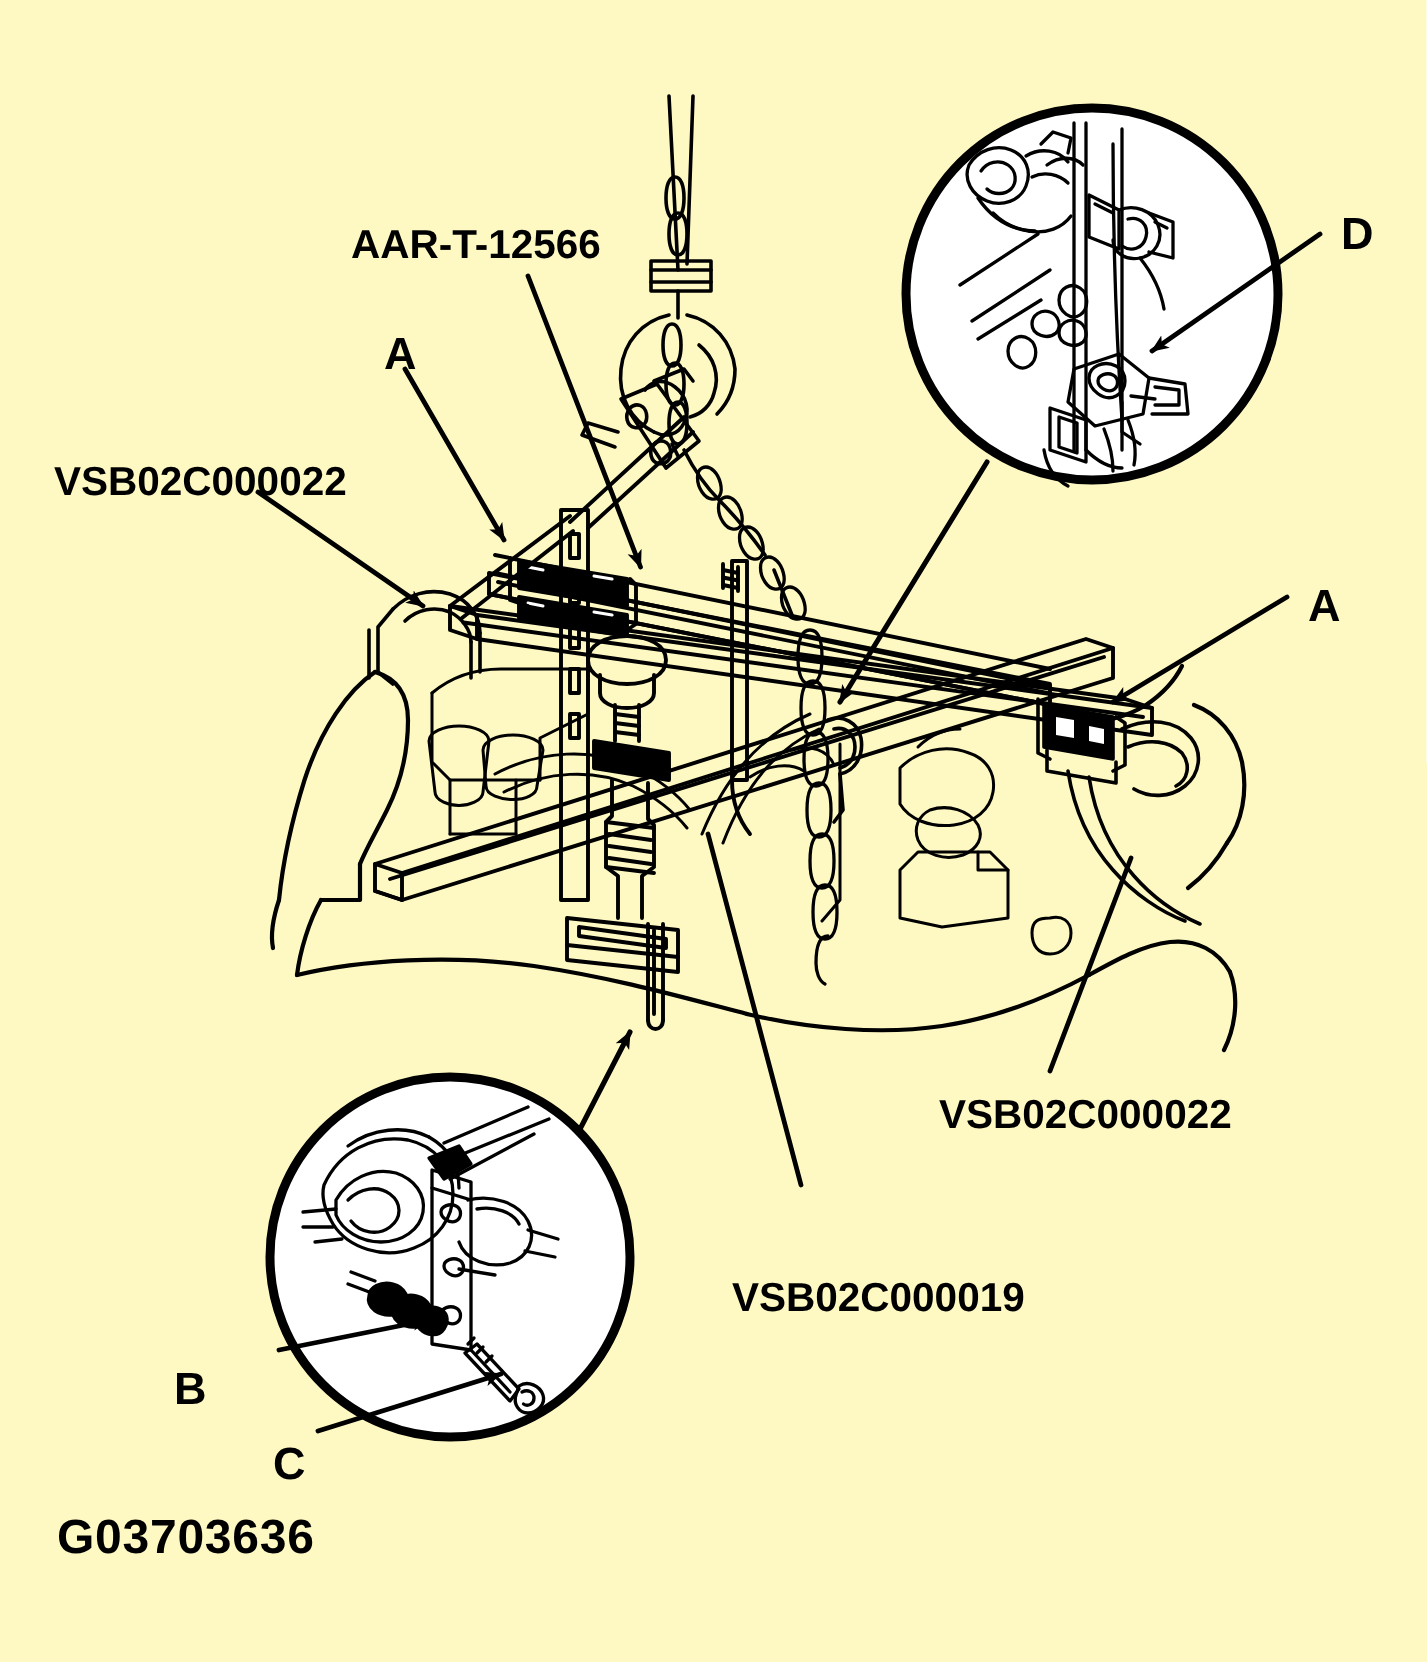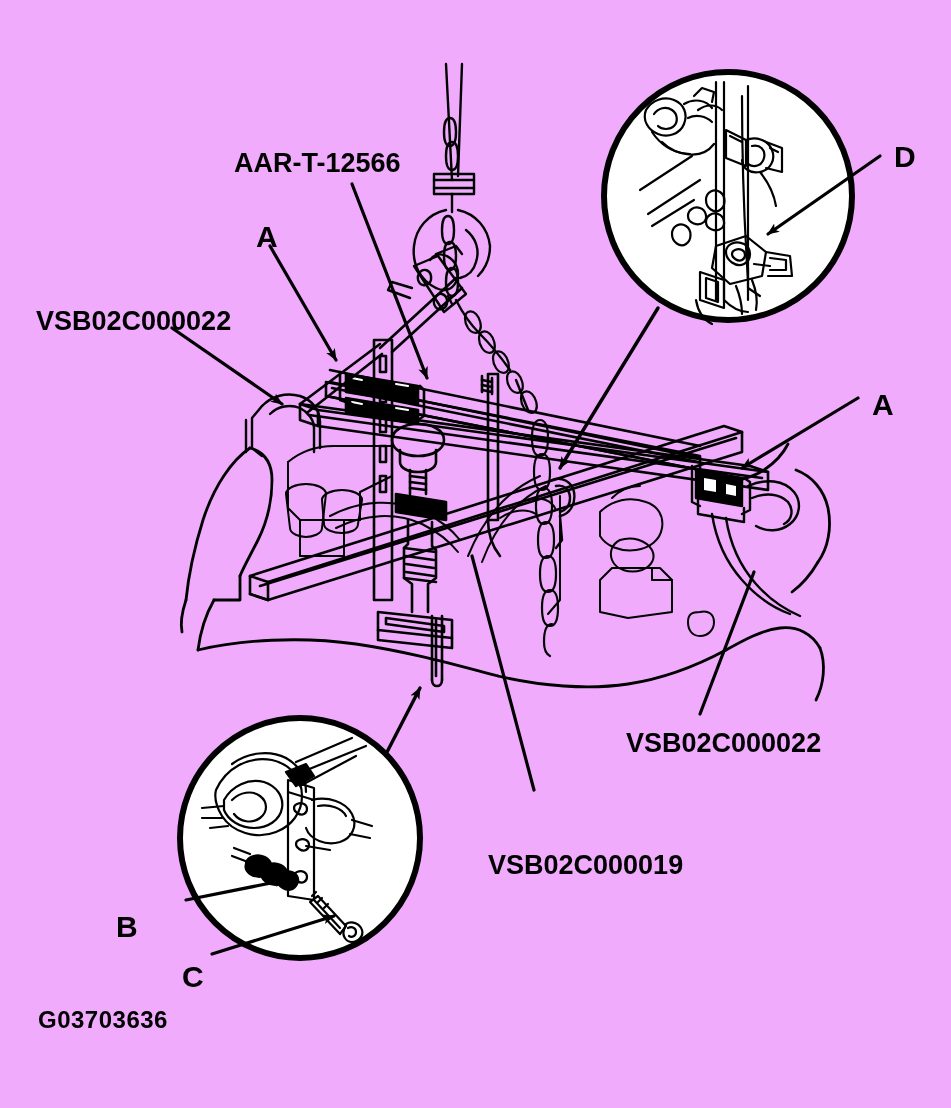--- a/index.html
+++ b/index.html
@@ -7,42 +7,42 @@
     padding: 0;
     background: #ffffff;
   }
   body {
     font-family: "Liberation Sans", sans-serif;
   }
   #figure {
     position: relative;
     width: 951px;
     height: 1108px;
-    background: #f0abfc;
+    background: #fef9c3;
     overflow: hidden;
   }
   #figure svg {
     position: absolute;
     top: 0;
     left: 0;
     width: 951px;
     height: 1108px;
   }
   .lbl {
     position: absolute;
     font-family: "Liberation Sans", sans-serif;
     font-weight: bold;
     color: #000000;
     white-space: nowrap;
     line-height: 1;
     letter-spacing: 0px;
   }
   .lbl-part { font-size: 27px; }
   .lbl-letter { font-size: 30px; }
-  .lbl-footer { font-size: 24px; font-weight: bold; letter-spacing: 0.5px; }
+  .lbl-footer { font-size: 32px; font-weight: bold; letter-spacing: 0.5px; }
 </style>
 </head>
 <body>
 
 <div id="figure">
 
   <svg viewBox="0 0 951 1108" xmlns="http://www.w3.org/2000/svg">
 
     <defs>
       <marker id="arrowFill" markerWidth="14" markerHeight="14" refX="11" refY="5" orient="auto" markerUnits="userSpaceOnUse">

